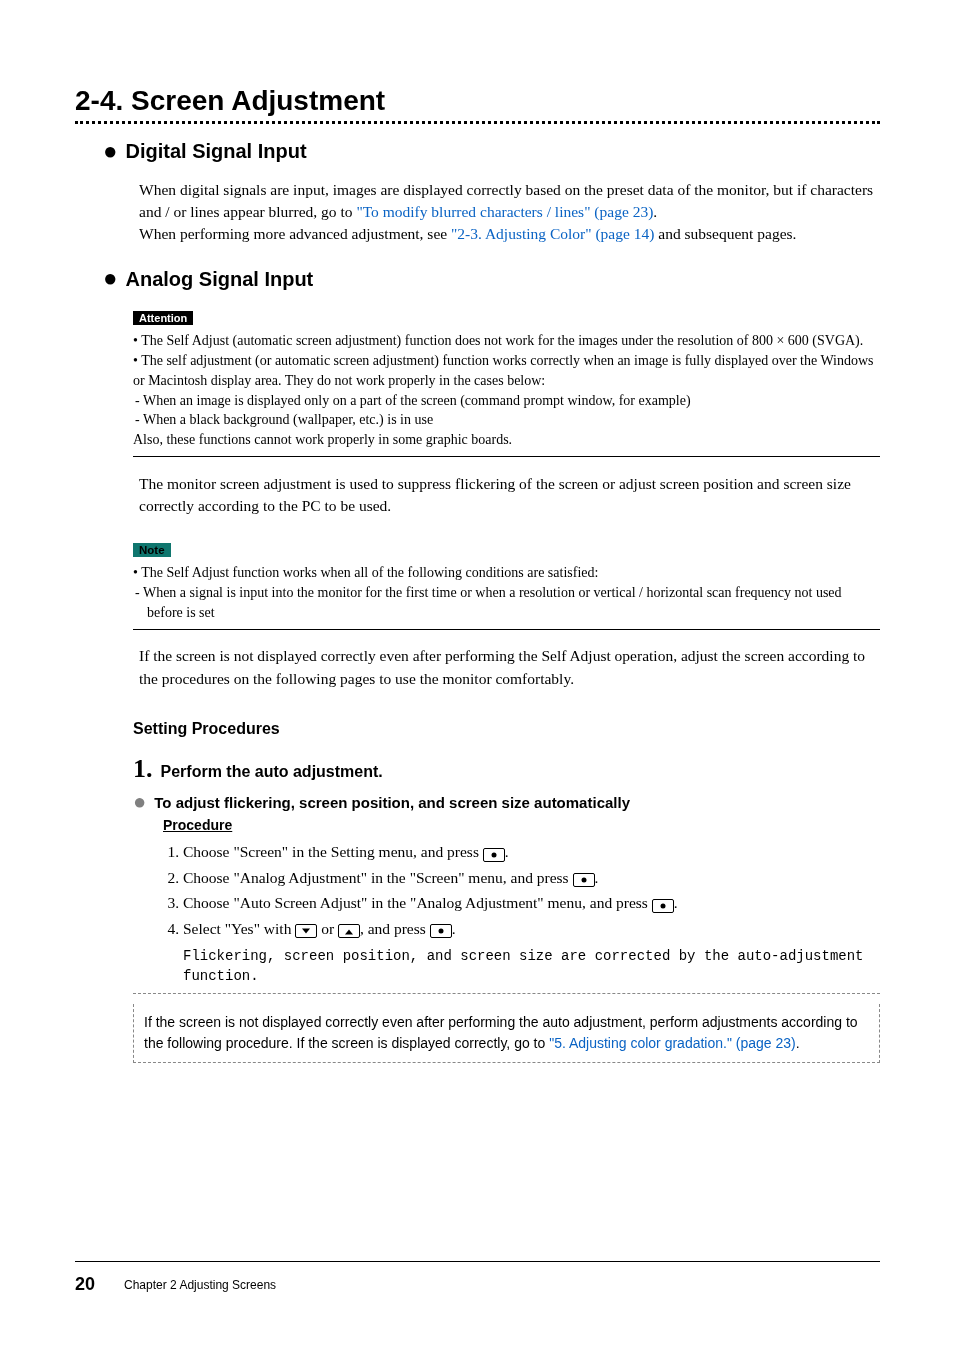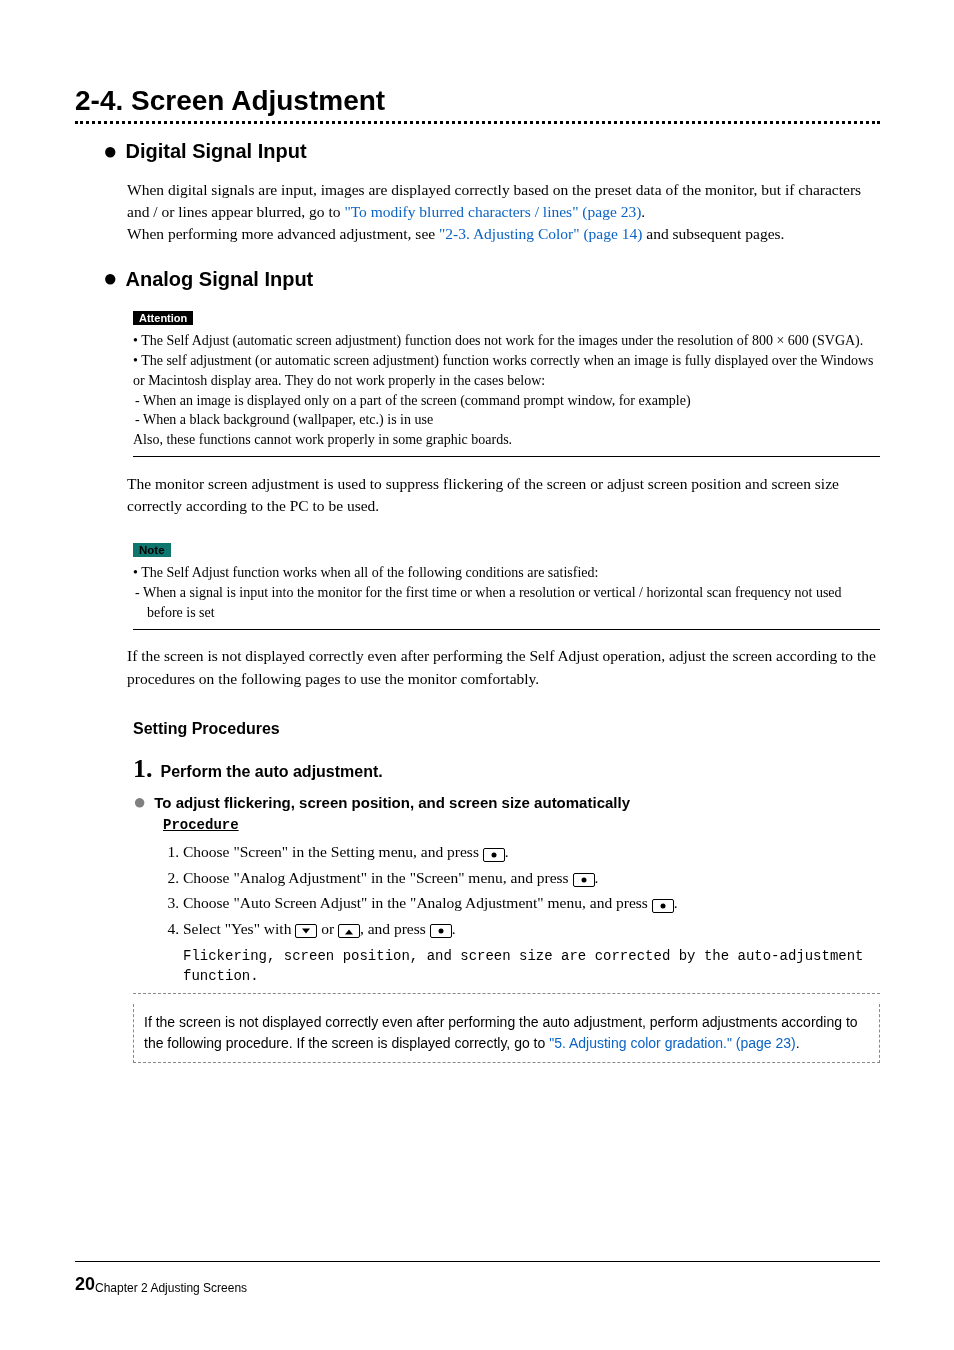--- a/index.html
+++ b/index.html
@@ -38,21 +38,21 @@
     gap: 8px;
     font-family: Arial, Helvetica, sans-serif;
     font-weight: bold;
     font-size: 20px;
     margin: 14px 0 6px 0;
   }
   .big-dot { font-size: 24px; line-height: 0; position: relative; top: -1px; }
   .body-text {
     font-size: 15.5px;
     line-height: 1.45;
-    margin-left: 24px;
+    margin-left: 36px;
   }
   .link { color: #0a63c4; }
   .black-pill {
     display: inline-block;
     background: #000;
     color: #fff;
     font-family: Arial, Helvetica, sans-serif;
     font-weight: bold;
     font-size: 11px;
     padding: 1px 6px;
@@ -109,21 +109,21 @@
     display: flex;
     align-items: center;
     gap: 8px;
     font-family: Arial, Helvetica, sans-serif;
     font-weight: bold;
     font-size: 15px;
     margin: 10px 0 6px 30px;
   }
   .grey-dot { color: #808080; font-size: 22px; line-height: 0; position: relative; top: -1px; }
   .proc-label {
-    font-family: Liberation Mono, monospace;
+    font-family: Liberation Sans, sans-serif;
     font-weight: bold;
     font-size: 14px;
     text-decoration: underline;
     margin: 6px 0 6px 60px;
   }
   .proc-steps {
     margin: 4px 0 6px 60px;
     padding-left: 20px;
     font-size: 15.5px;
     line-height: 1.65;
@@ -186,22 +186,22 @@
     border-top: 1px dashed #888;
     margin: 6px 0 0 30px;
   }
   .footer {
     position: absolute;
     left: 75px;
     bottom: 55px;
     font-family: Arial, Helvetica, sans-serif;
     font-size: 12px;
     display: flex;
-    align-items: flex-end;
-    gap: 0;
+    align-items: center;
+    gap: 29px;
   }
   .footer .pg { font-size: 18px; font-weight: bold; }
   .foot-rule {
     position: absolute;
     left: 75px;
     bottom: 80px;
     width: 805px;
     border: none;
     border-top: 1px solid #000;
   }

